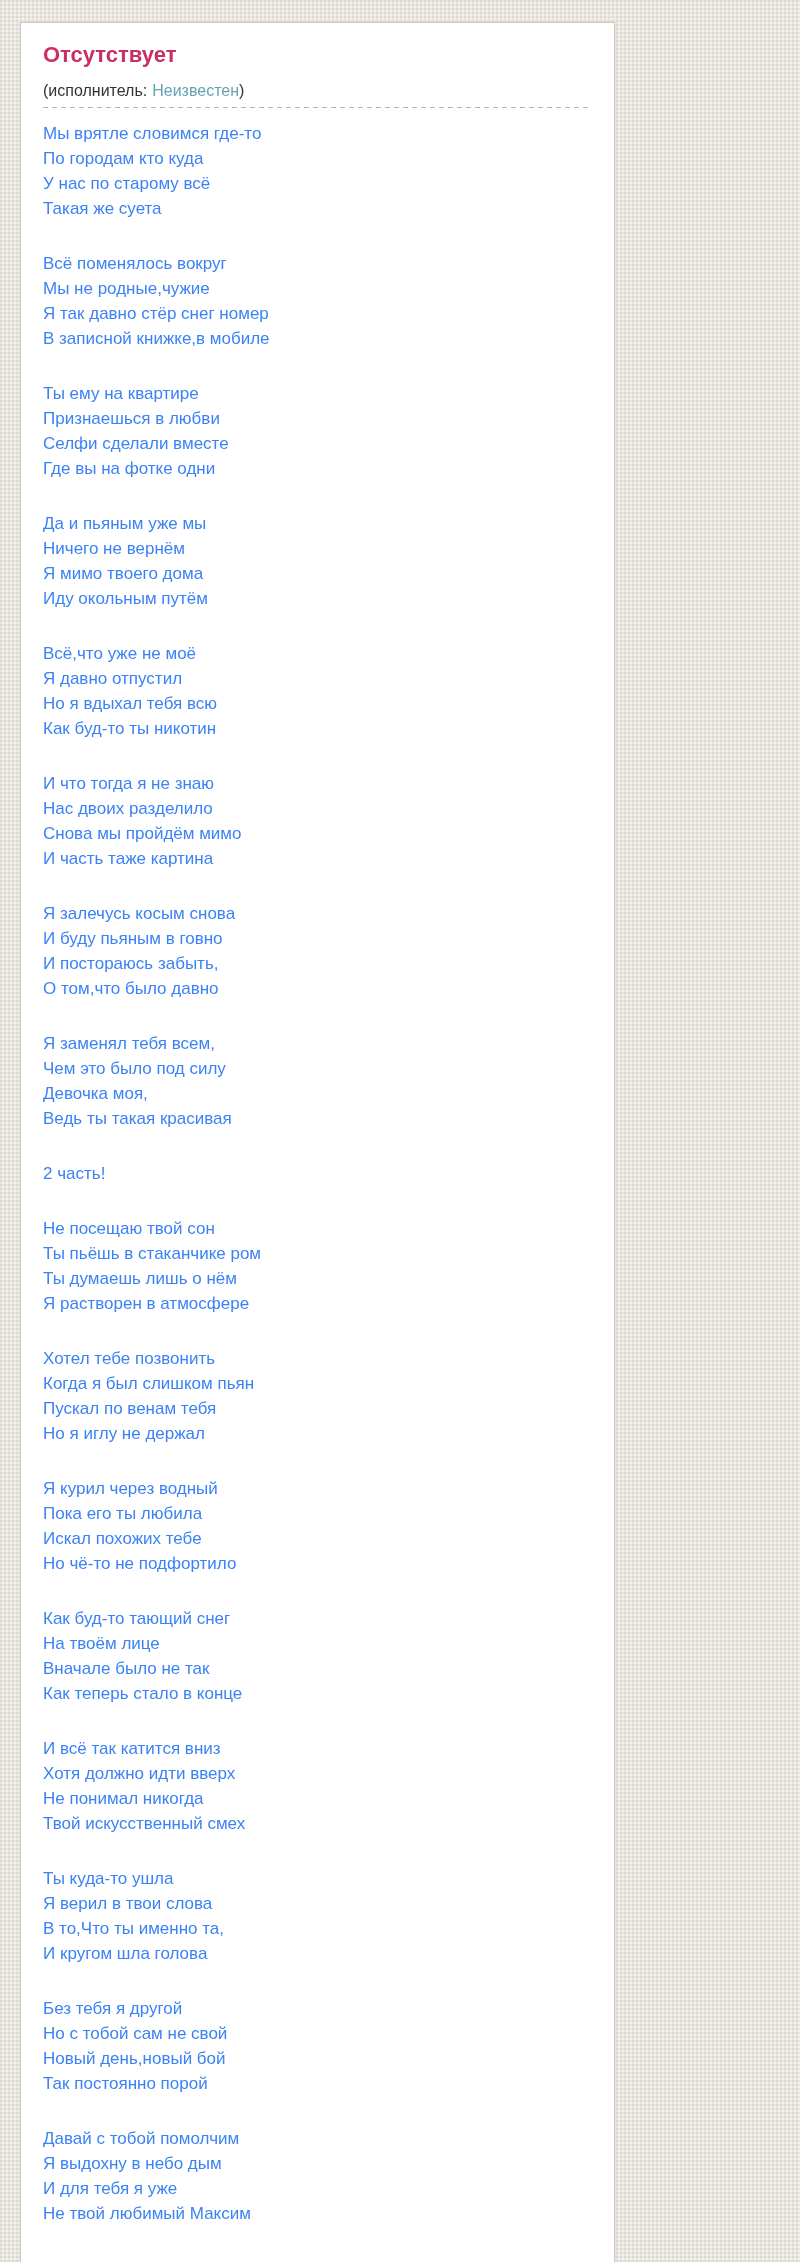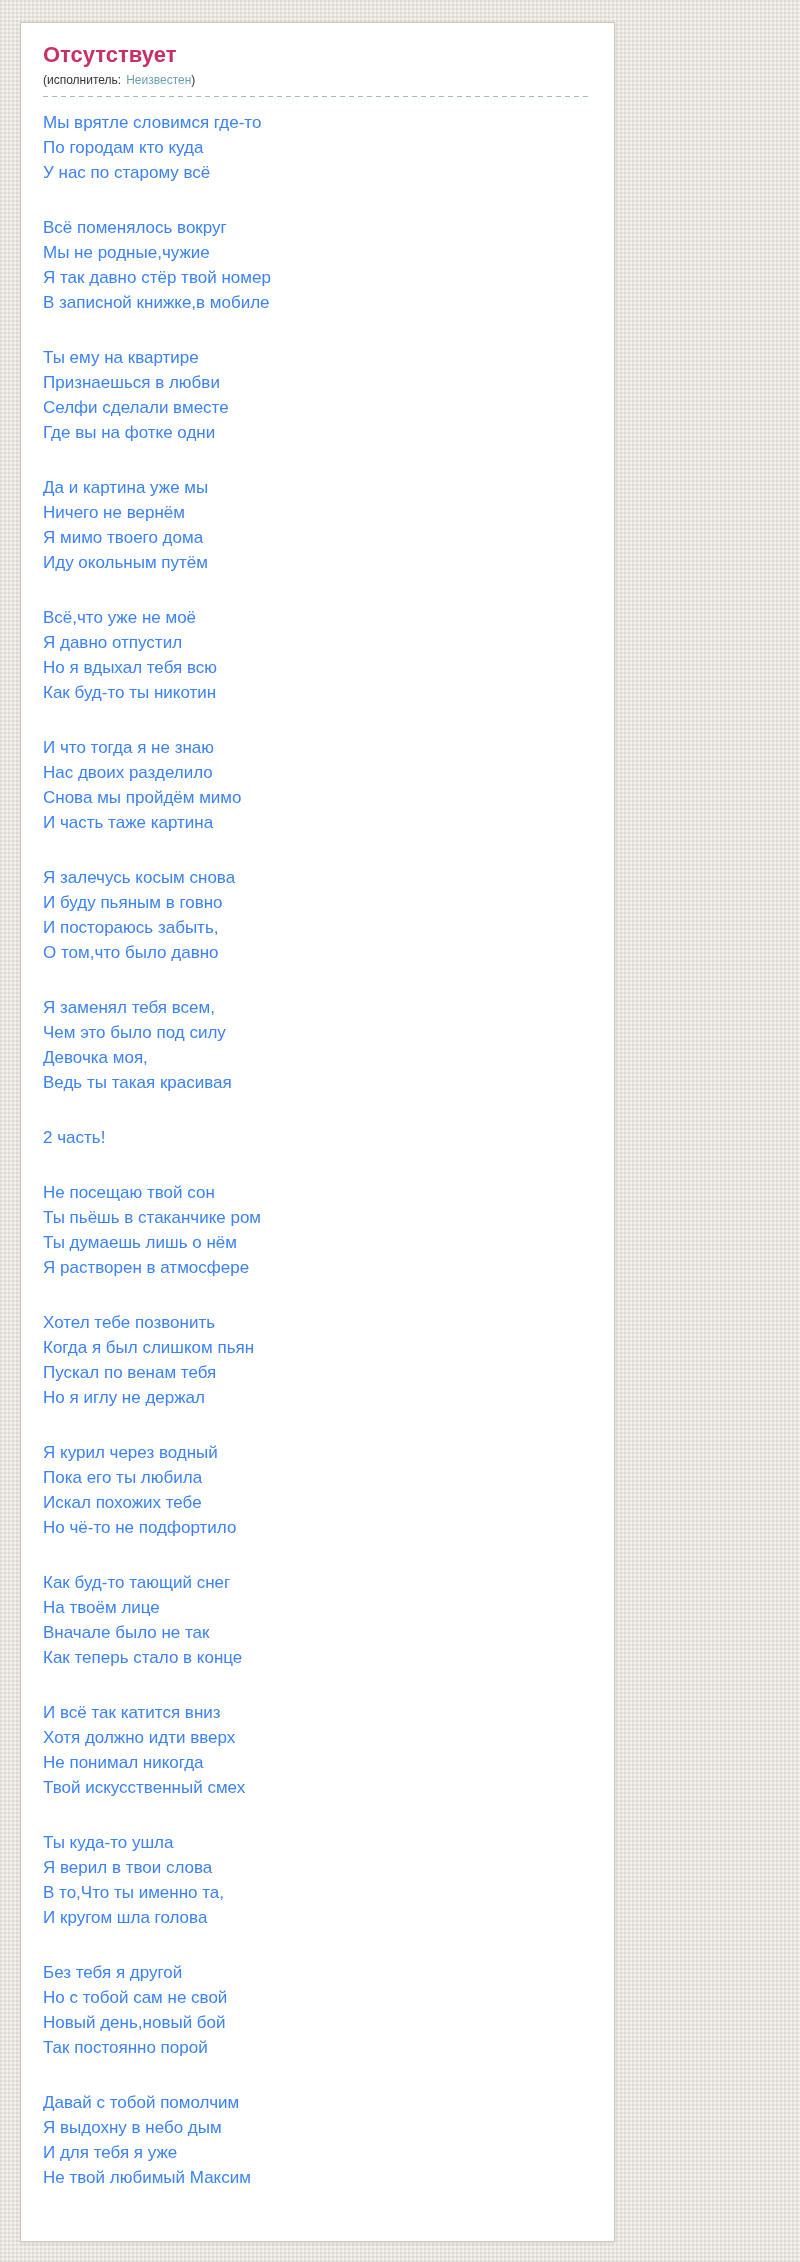--- a/index.html
+++ b/index.html
@@ -24,22 +24,22 @@
     padding: 18px 22px 28px 22px;
     min-height: 2220px;
   }
   .song-title {
     color: #c92f63;
     font-size: 22px;
     font-weight: bold;
     line-height: 27px;
   }
   .artist-line {
-    margin-top: 3px;
-    font-size: 12px;
+    margin-top: 14px;
+    font-size: 16px;
     line-height: 18px;
     color: #333333;
     padding-bottom: 7px;
   }
   .artist-line .label { margin-right: 5px; }
   .artist-link {
     color: #67a1b3;
     text-decoration: none;
     cursor: pointer;
   }
@@ -64,35 +64,36 @@
 <div class="page">
   <div class="card">
     <h1 class="song-title">Отсутствует</h1>
     <div class="artist-line"><span class="label">(исполнитель:</span><a class="artist-link">Неизвестен</a><span>)</span></div>
     <div class="separator"></div>
     <div class="lyrics">
         <div class="stanza">
           <div class="line">Мы врятле словимся где-то</div>
           <div class="line">По городам кто куда</div>
           <div class="line">У нас по старому всё</div>
+          <div class="line">Такая же суета</div>
         </div>
         <div class="stanza">
           <div class="line">Всё поменялось вокруг</div>
           <div class="line">Мы не родные,чужие</div>
-          <div class="line">Я так давно стёр твой номер</div>
+          <div class="line">Я так давно стёр снег номер</div>
           <div class="line">В записной книжке,в мобиле</div>
         </div>
         <div class="stanza">
           <div class="line">Ты ему на квартире</div>
           <div class="line">Признаешься в любви</div>
           <div class="line">Селфи сделали вместе</div>
           <div class="line">Где вы на фотке одни</div>
         </div>
         <div class="stanza">
-          <div class="line">Да и картина уже мы</div>
+          <div class="line">Да и пьяным уже мы</div>
           <div class="line">Ничего не вернём</div>
           <div class="line">Я мимо твоего дома</div>
           <div class="line">Иду окольным путём</div>
         </div>
         <div class="stanza">
           <div class="line">Всё,что уже не моё</div>
           <div class="line">Я давно отпустил</div>
           <div class="line">Но я вдыхал тебя всю</div>
           <div class="line">Как буд-то ты никотин</div>
         </div>

